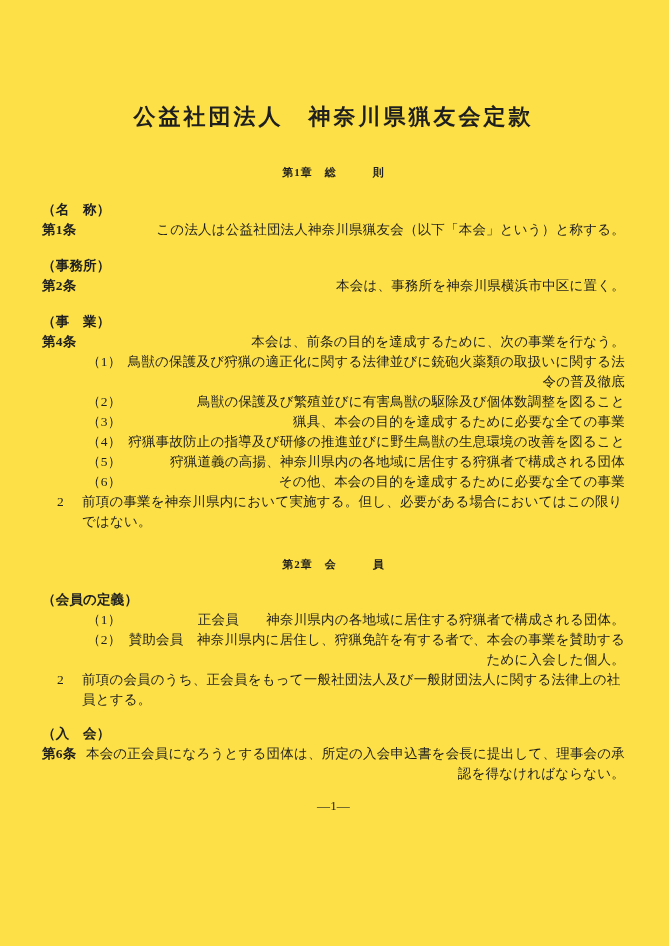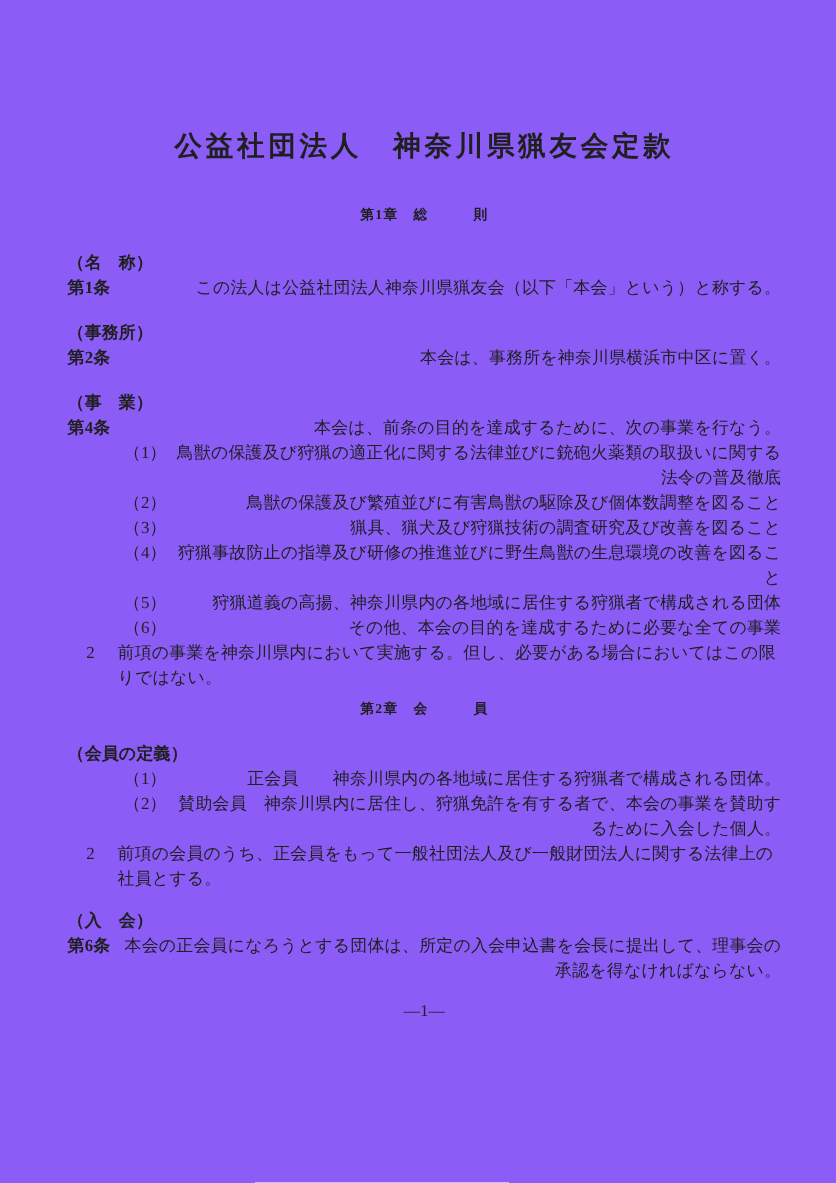--- a/index.html
+++ b/index.html
@@ -13,41 +13,41 @@
     font-family: "Liberation Serif", "DejaVu Serif", serif;
     color: #1f1f1f;
     font-size: 13.5px;
     line-height: 20px;
     letter-spacing: 0.2px;
   }
   .page {
     box-sizing: border-box;
     width: 669px;
     height: 946px;
-    padding: 0 44px 0 54px;
+    padding: 0 44px 0 42px;
     overflow: hidden;
-    background: #8b5cf6;
+    background: #fde047;
   }
   .doc-title {
     margin: 102px 0 0 0;
     text-align: center;
     font-size: 22px;
     line-height: 30px;
     font-weight: bold;
     letter-spacing: 3px;
   }
   .chapter {
     margin: 28px 0 0 0;
     text-align: center;
     font-size: 11px;
     line-height: 24px;
     font-weight: bold;
     letter-spacing: 1px;
   }
-  .chapter.second { margin-top: 3px; }
+  .chapter.second { margin-top: 20px; }
   .section { margin-top: 16px; }
   .section.tight { margin-top: 14px; }
   .sec-label { font-weight: bold; }
   .article { display: flex; align-items: flex-start; }
   .art-num {
     flex: 0 0 40px;
     font-weight: bold;
     white-space: nowrap;
   }
   .art-text { flex: 1; text-align: right; }
@@ -113,21 +113,21 @@
     <div class="item">
       <span class="item-marker">（1）</span>
       <span class="item-text">鳥獣の保護及び狩猟の適正化に関する法律並びに銃砲火薬類の取扱いに関する法令の普及徹底</span>
     </div>
     <div class="item">
       <span class="item-marker">（2）</span>
       <span class="item-text">鳥獣の保護及び繁殖並びに有害鳥獣の駆除及び個体数調整を図ること</span>
     </div>
     <div class="item">
       <span class="item-marker">（3）</span>
-      <span class="item-text">猟具、猟犬及び狩猟技術の調査研究及び改善を図ること</span>
+      <span class="item-text">猟具、本会の目的を達成するために必要な全ての事業</span>
     </div>
     <div class="item">
       <span class="item-marker">（4）</span>
       <span class="item-text">狩猟事故防止の指導及び研修の推進並びに野生鳥獣の生息環境の改善を図ること</span>
     </div>
     <div class="item">
       <span class="item-marker">（5）</span>
       <span class="item-text">狩猟道義の高揚、神奈川県内の各地域に居住する狩猟者で構成される団体</span>
     </div>
     <div class="item">

